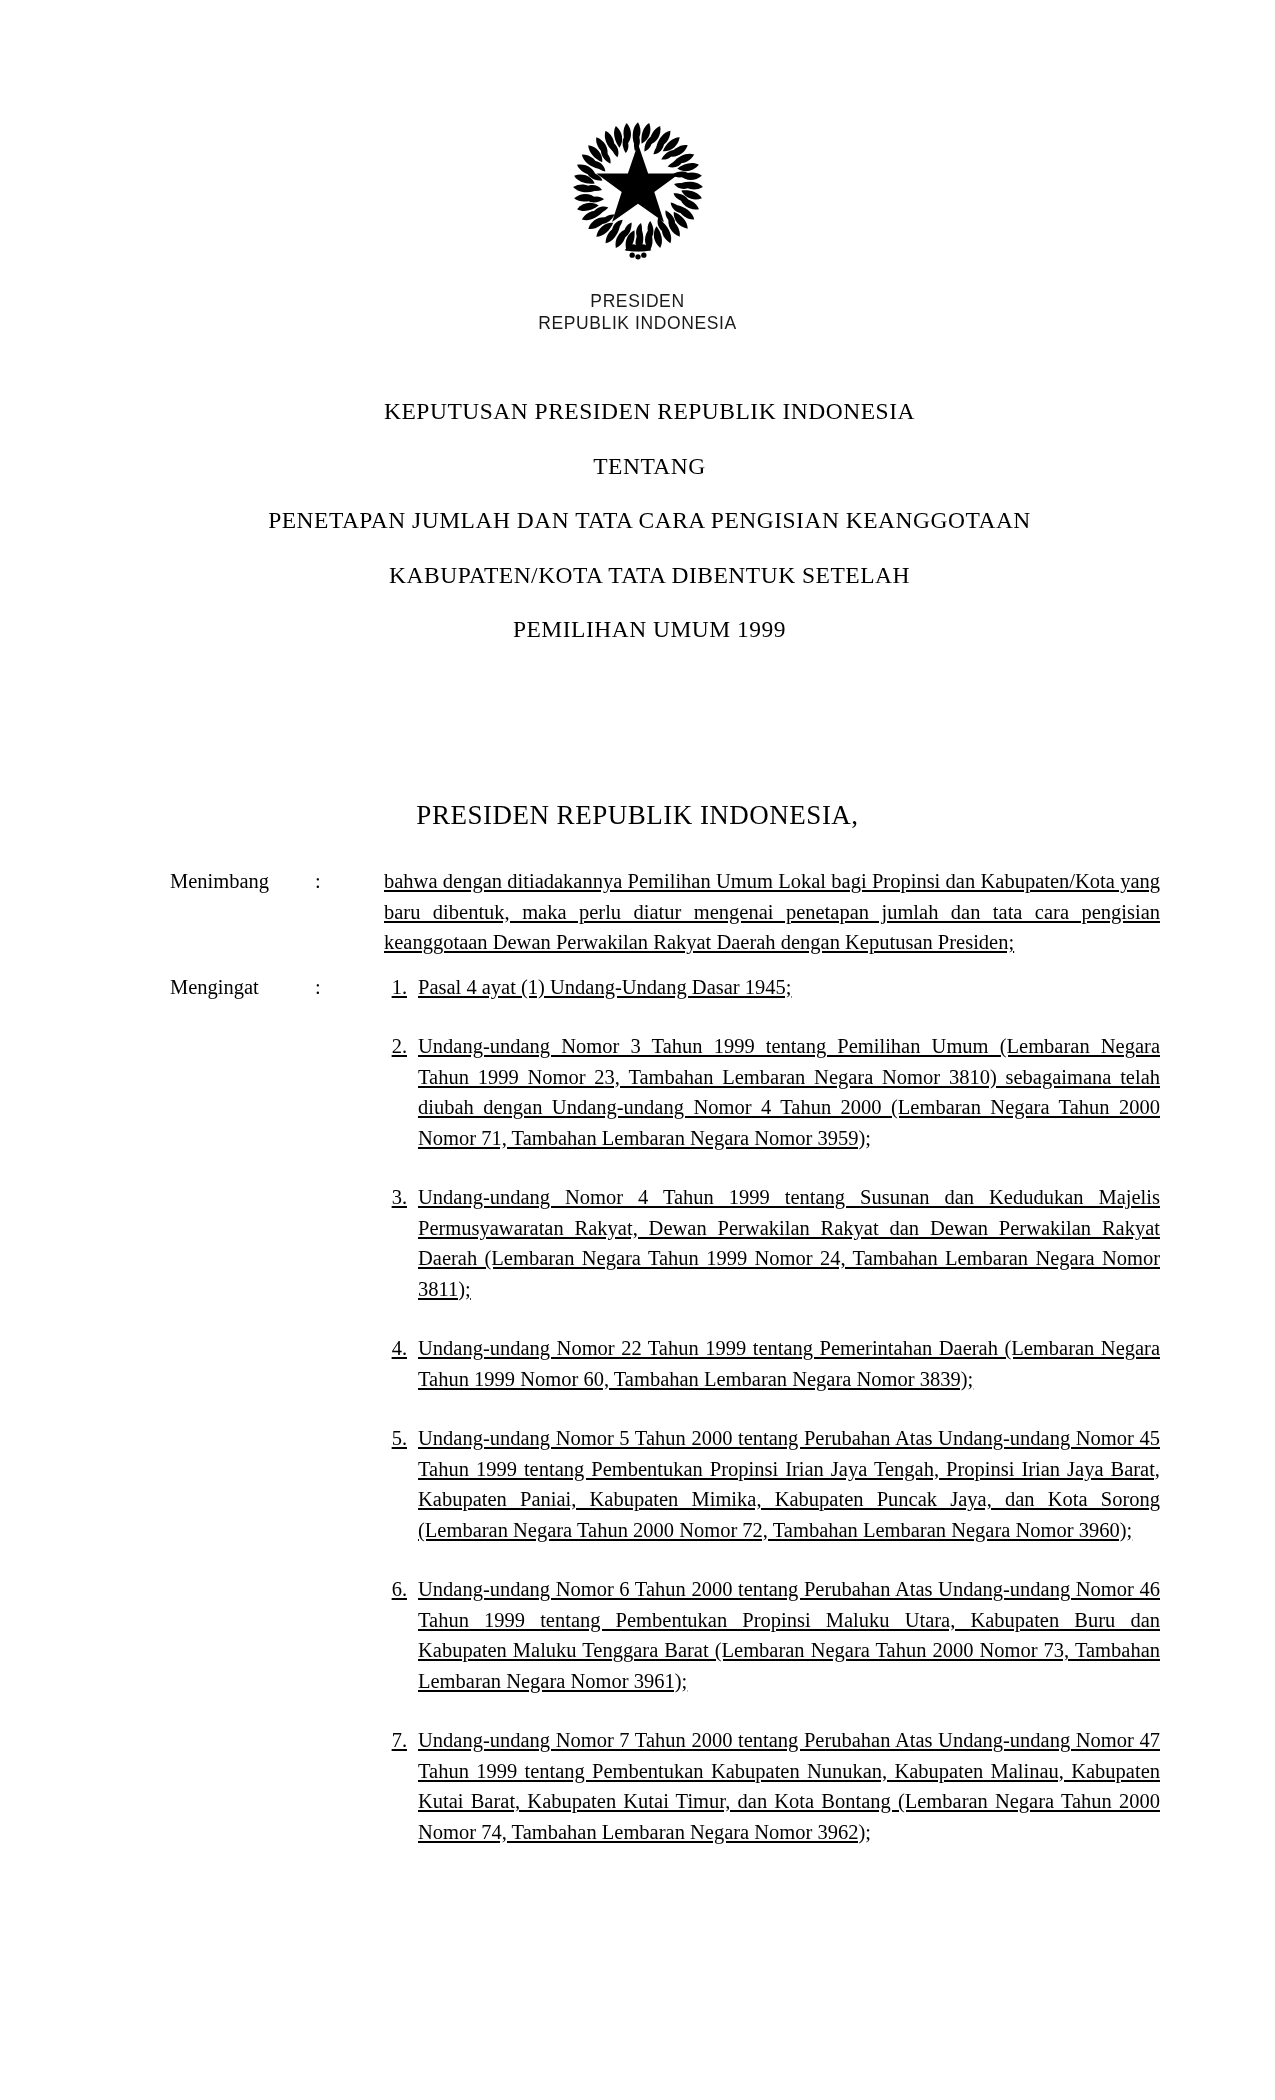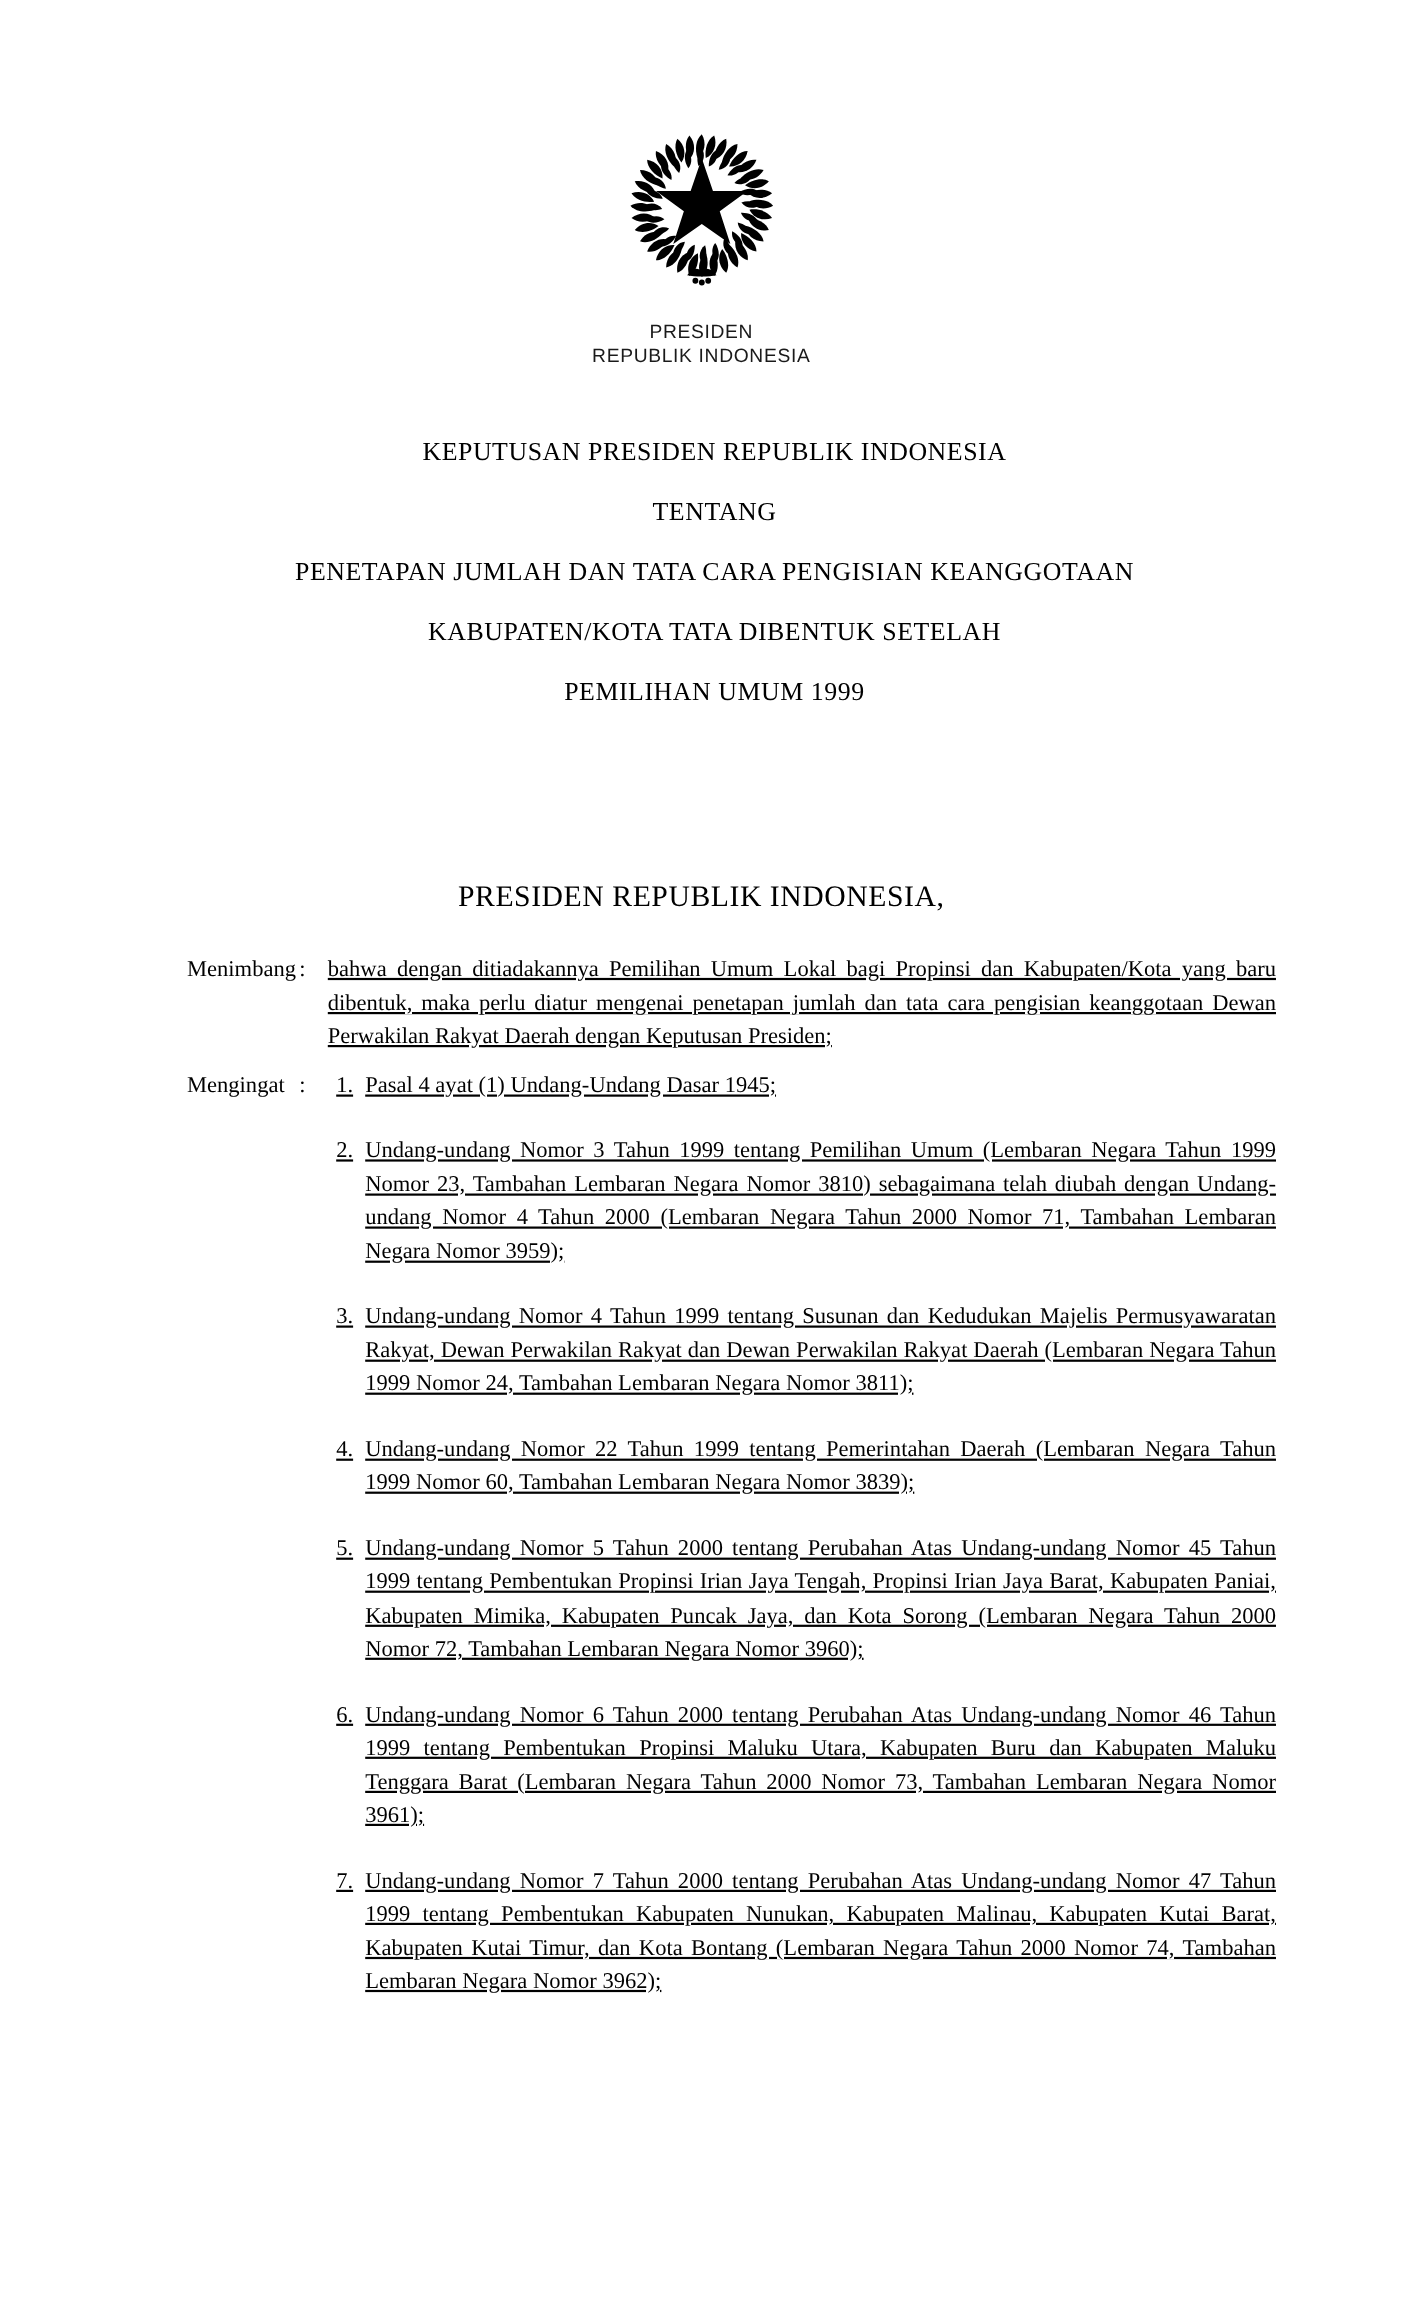--- a/index.html
+++ b/index.html
@@ -83,20 +83,21 @@
     width: 990px;
     font-size: 20.5px;
     line-height: 30.5px;
     font-variant-numeric: oldstyle-nums;
     font-feature-settings: "onum" 1;
   }
 
   .clause {
     display: flex;
     align-items: flex-start;
+    gap: 43px;
   }
   .clause + .clause { margin-top: 14px; }
 
   .clause-label {
     flex: 0 0 102px;
     white-space: nowrap;
   }
   .clause-colon {
     flex: 0 0 26px;
     text-align: left;

